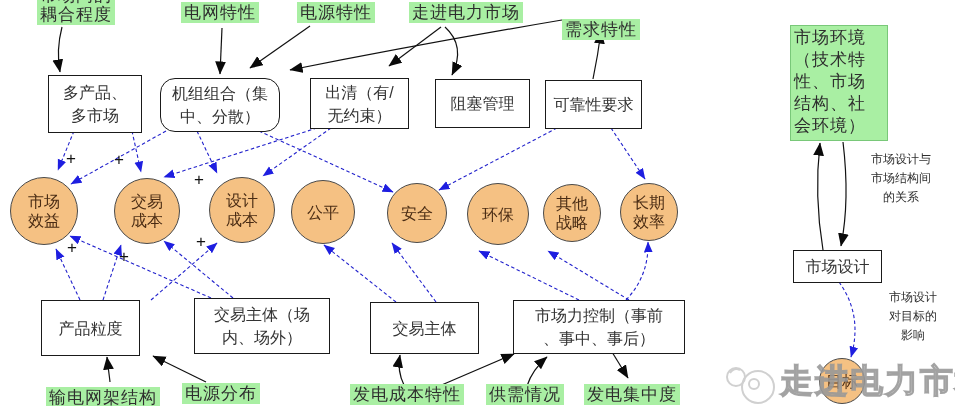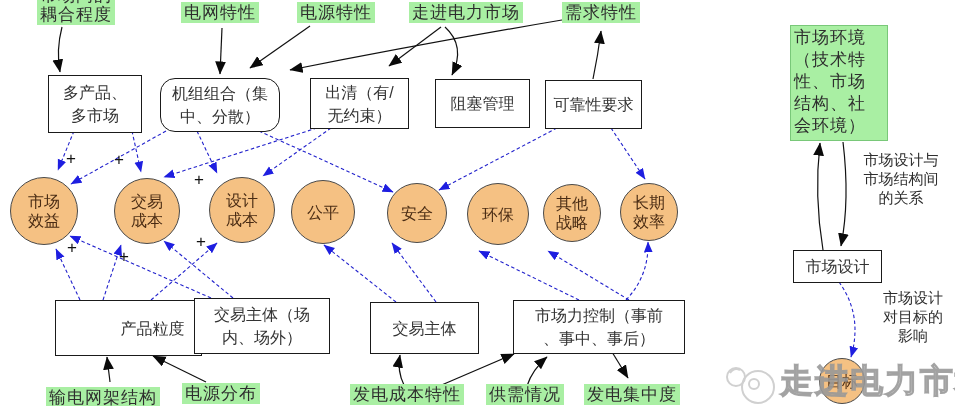--- a/index.html
+++ b/index.html
@@ -17,21 +17,21 @@
     display:flex;align-items:center;justify-content:center;text-align:center;
     font-size:16px;line-height:23px;white-space:pre-line;z-index:2;color:#333;
   }
   .circ{
     position:absolute;background:#f5c183;border:1.4px solid #4a4a4a;border-radius:50%;
     display:flex;align-items:center;justify-content:center;text-align:center;
     font-size:16px;line-height:19px;white-space:pre-line;z-index:2;color:#4a2c14;
   }
   .plus{position:absolute;font-size:17px;color:#111;z-index:3;line-height:14px;}
   .note{
-    position:absolute;background:#fff;color:#2e2e2e;font-size:15px;line-height:19px;
+    position:absolute;background:#fff;color:#2e2e2e;font-size:12px;line-height:19px;
     white-space:pre-line;text-align:center;z-index:2;
   }
   #edges{position:absolute;left:0;top:0;z-index:1;}
   #watermark{position:absolute;left:712px;top:345px;width:243px;height:61px;z-index:5;pointer-events:none;}
   #watermark .wm-text{
     position:absolute;left:68px;top:14px;font-size:33px;font-weight:bold;letter-spacing:2px;
     color:rgba(170,170,170,0.30);-webkit-text-stroke:1.2px rgba(150,150,150,0.85);
     white-space:nowrap;
   }
 </style>
@@ -90,21 +90,21 @@
       <path d="M626,300 Q649,276 648,242" marker-end="url(#mk-blue)"></path>
       <path d="M839,282 Q863,315 851,357" marker-end="url(#mk-blue)"></path>
     </g>
   </svg>
 
   <div class="glabel" style="left:37px;top:-15px;">市场间的
 耦合程度</div>
   <div class="glabel" style="left:181px;top:2px;">电网特性</div>
   <div class="glabel" style="left:297px;top:2px;">电源特性</div>
   <div class="glabel" style="left:409px;top:2px;">走进电力市场</div>
-  <div class="glabel" style="left:562px;top:2px;">需求特性</div>
+  <div class="glabel" style="left:562px;top:19px;">需求特性</div>
 
   <div class="wbox" style="left:48px;top:75px;width:92px;height:56px;">多产品、
 多市场</div>
   <div class="wbox" style="left:160px;top:78px;width:118px;height:52px;border-radius:15px;">机组组合（集
 中、分散）</div>
   <div class="wbox" style="left:310px;top:78px;width:97px;height:49px;">出清（有/
 无约束）</div>
   <div class="wbox" style="left:435px;top:79px;width:93px;height:47px;">阻塞管理</div>
   <div class="wbox" style="left:545px;top:80px;width:95px;height:47px;">可靠性要求</div>
 
@@ -115,21 +115,21 @@
   <div class="circ" style="left:209px;top:177px;width:64px;height:64px;">设计
 成本</div>
   <div class="circ" style="left:291px;top:180px;width:62px;height:62px;">公平</div>
   <div class="circ" style="left:387px;top:183px;width:58px;height:58px;">安全</div>
   <div class="circ" style="left:543px;top:184px;width:56px;height:56px;">其他
 战略</div>
   <div class="circ" style="left:467px;top:183px;width:60px;height:60px;">环保</div>
   <div class="circ" style="left:620px;top:183px;width:56px;height:56px;">长期
 效率</div>
 
-  <div class="wbox" style="left:55px;top:300px;width:97px;height:54px;padding-left:48px;">产品粒度</div>
+  <div class="wbox" style="left:41px;top:300px;width:97px;height:54px;">产品粒度</div>
   <div class="wbox" style="left:194px;top:298px;width:134px;height:54px;">交易主体（场
 内、场外）</div>
   <div class="wbox" style="left:370px;top:302px;width:107px;height:50px;">交易主体</div>
   <div class="wbox" style="left:513px;top:300px;width:170px;height:52px;">市场力控制（事前
 、事中、事后）</div>
 
   <div class="glabel" style="left:46px;top:387px;">输电网架结构</div>
   <div class="glabel" style="left:182px;top:383px;">电源分布</div>
   <div class="glabel" style="left:350px;top:384px;">发电成本特性</div>
   <div class="glabel" style="left:486px;top:384px;">供需情况</div>

